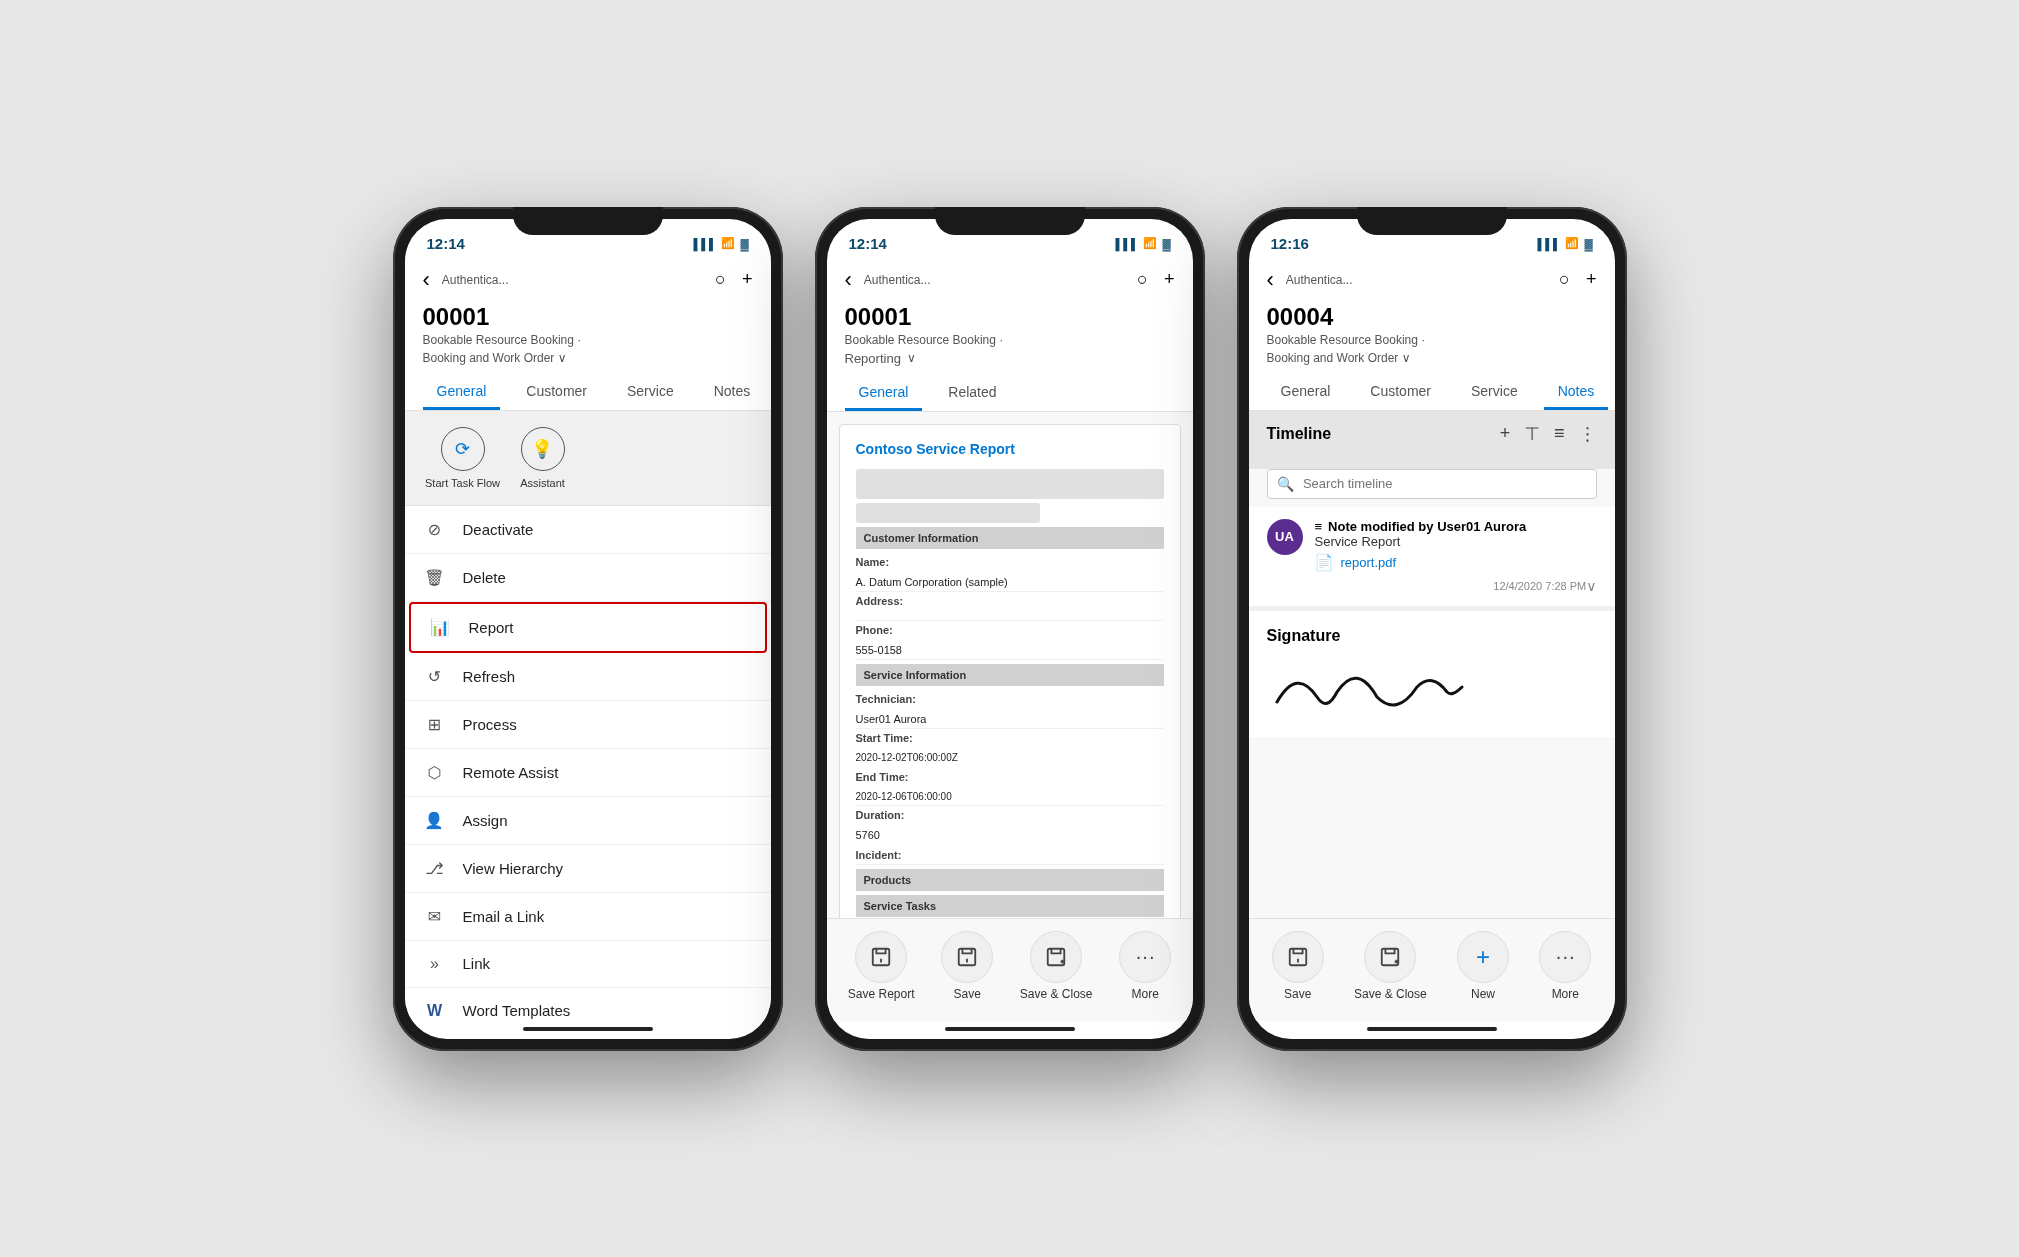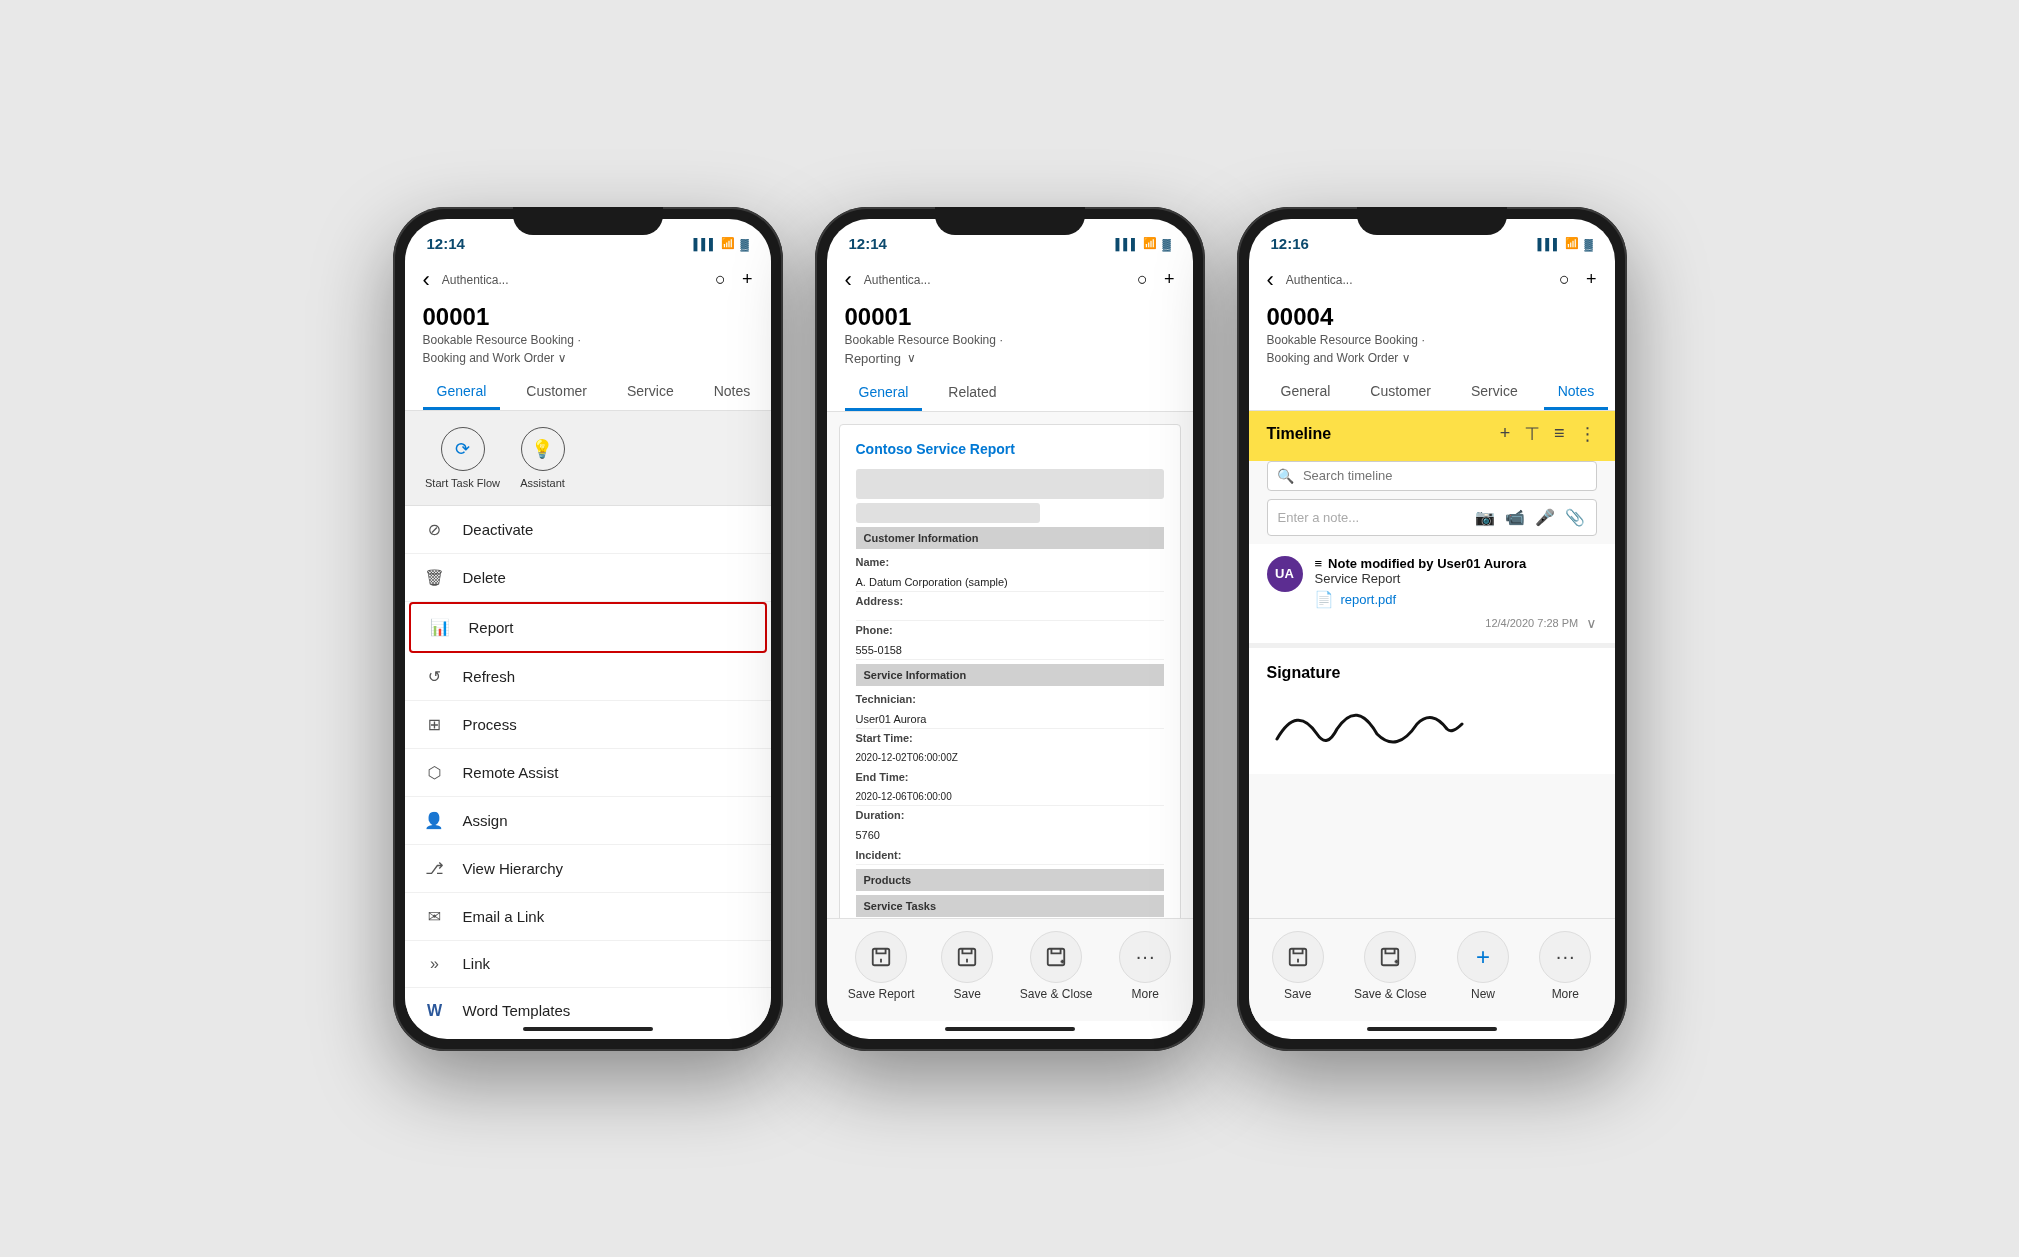--- a/index.html
+++ b/index.html
@@ -308,22 +308,22 @@
 
     .action-btn-label {
       font-size: 12px;
       color: #333;
     }
 
     
     .timeline-header {
       display: flex;
       align-items: center;
-      padding: 12px 18px 16px;
-      background: #fde047;
+      padding: 12px 18px 24px;
+      background: #e5e5e5;
     }
 
     .timeline-title {
       font-size: 16px;
       font-weight: 600;
       flex: 1;
     }
 
     .timeline-actions { display: flex; gap: 14px; font-size: 18px; color: #444; cursor: pointer; }
 
@@ -409,21 +409,20 @@
       color: #0078d4;
       font-size: 13px;
     }
 
     .note-pdf-icon { font-size: 16px; color: #cc0000; }
 
     .note-footer {
       display: flex;
       justify-content: flex-end;
       align-items: center;
-      gap: 8px;
       margin-top: 6px;
       font-size: 11px;
       color: #888;
     }
 
     .note-expand { font-size: 14px; cursor: pointer; }
 
     .signature-section {
       padding: 16px 18px;
       background: #fff;
@@ -746,29 +745,20 @@
           <span>≡</span>
           <span>⋮</span>
         </div>
       </div>
 
       <div class="timeline-search">
         <span class="timeline-search-icon">🔍</span>
         <input class="timeline-search-input" readonly="" placeholder="Search timeline" style="">
       </div>
 
-      <div class="note-input">
-        <span class="note-input-text">Enter a note...</span>
-        <div class="note-input-icons">
-          <span>📷</span>
-          <span>📹</span>
-          <span>🎤</span>
-          <span>📎</span>
-        </div>
-      </div>
 
       <div class="note-item">
         <div class="note-avatar">
           <span>UA</span>
         </div>
         <div class="note-content">
           <div class="note-title">
             <span>≡</span>
             <span>Note modified by User01 Aurora</span>
           </div>

